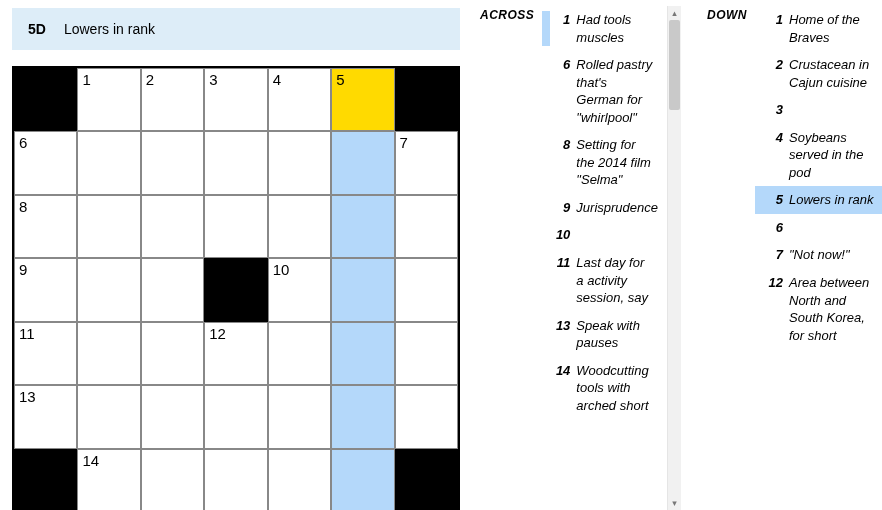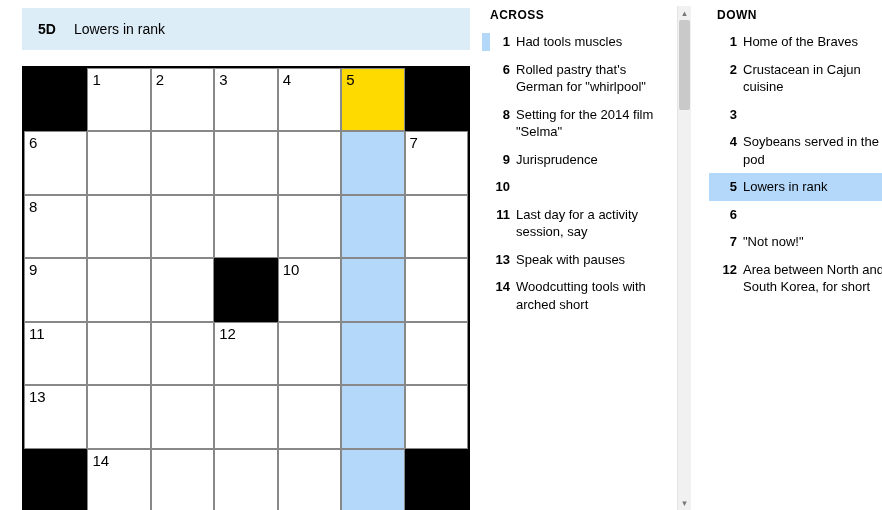--- a/index.html
+++ b/index.html
@@ -1,29 +1,29 @@
 <!DOCTYPE html>
 <html><head>
 <meta charset="utf-8">
 <style>
   * { box-sizing: border-box; margin: 0; padding: 0; }
   body { font-family: -apple-system, BlinkMacSystemFont, "Segoe UI", Arial, sans-serif; background: #fff; width: 882px; height: 510px; overflow: hidden; }
   .wrap { display: flex; height: 510px; }
-  .left { width: 492px; padding: 8px 12px 0 12px; margin-left: 10px; }
+  .left { width: 492px; padding: 8px 12px 0 12px; }
   .right { flex: 1; display: flex; padding: 6px 0 0 0; }
   .cluebar { background: #DDEDF8; height: 42px; display: flex; align-items: center; padding: 0 16px; margin-bottom: 16px; }
   .cluebar .num { font-weight: 700; font-size: 14px; margin-right: 18px; }
   .cluebar .txt { font-size: 14px; }
   .grid { width: 448px; height: 448px; border: 2px solid #000; display: grid; grid-template-columns: repeat(7, 1fr); grid-template-rows: repeat(7, 1fr); }
   .cell { border: 1px solid #888; position: relative; background: #fff; }
   .cell.black { background: #000; border-color: #000; }
   .cell.hl { background: #B4D8FA; }
   .cell.cur { background: #FFDA00; }
   .cell .n { position: absolute; top: 2px; left: 4px; font-size: 15px; font-weight: 400; color: #000; }
-  .col { width: 195px; display: flex; flex-direction: column; position: relative; }
+  .col { width: 195px; display: flex; position: relative; font-style: italic; }
   .hdr { font-weight: 700; font-size: 12px; letter-spacing: 0.5px; padding: 2px 8px 6px 8px; }
   .cluelist { flex: 1; overflow-y: auto; }
   .clue { display: flex; padding: 5px 8px 5px 0; font-size: 13px; line-height: 1.35; cursor: pointer; }
   .clue .cn { width: 24px; text-align: right; font-weight: 700; padding-right: 6px; flex-shrink: 0; }
   .clue .ct { flex: 1; padding-right: 6px; }
   .clue.selected { background: #B4D8FA; }
   .clue .bar { width: 8px; flex-shrink: 0; margin-right: 2px; }
   .clue.barred .bar { background: #B4D8FA; }
   .sbtrack { width: 14px; background: #f1f1f1; position: relative; border-left: 1px solid #e5e5e5; }
   .sbthumb { position: absolute; left: 1px; right: 1px; background: #c9c9c9; border-radius: 2px; }

